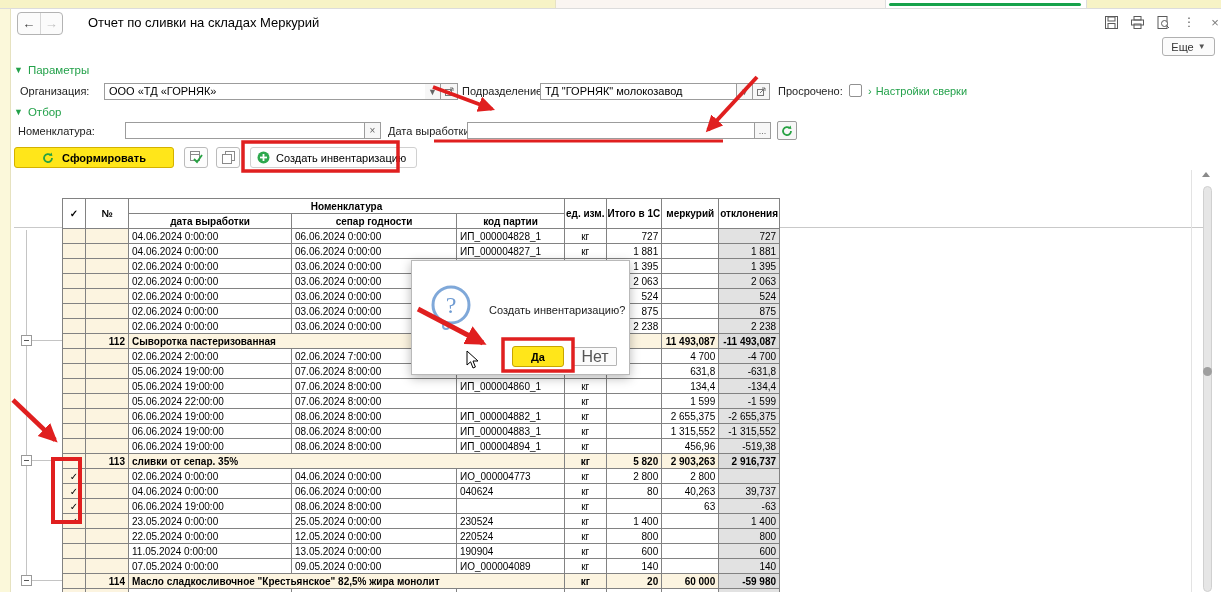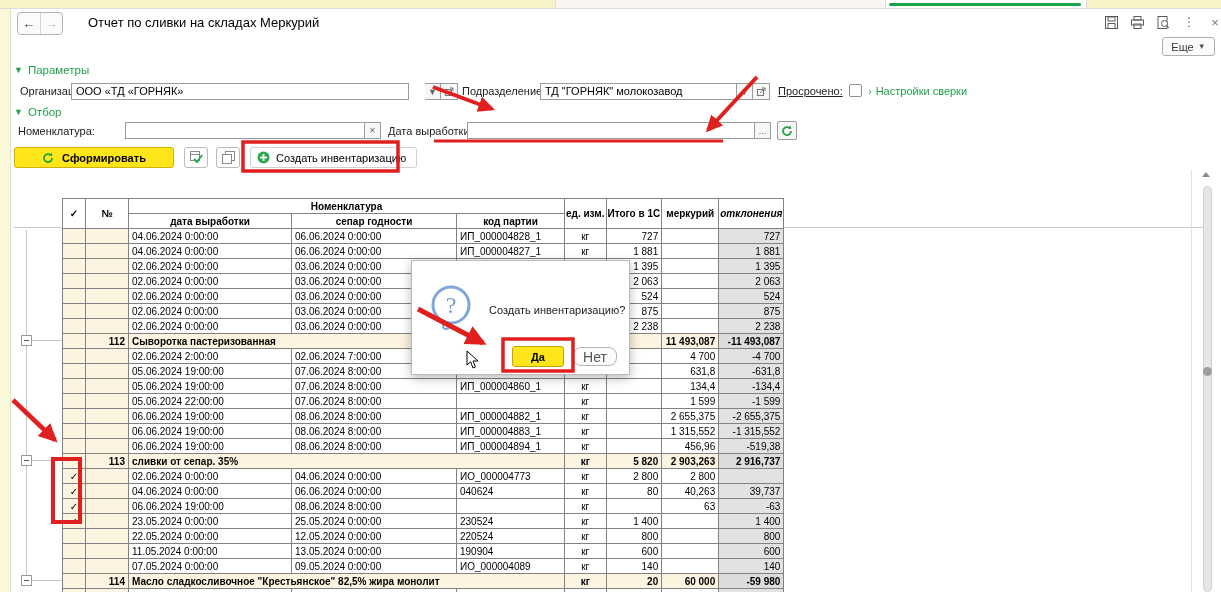--- a/index.html
+++ b/index.html
@@ -55,21 +55,21 @@
   .gutter-vline{left:26px;top:230px;width:1px;height:350px;background:#c4c4c4;}
   .gutter-hline{height:1px;background:#c4c4c4;}
   .treebox{width:11px;height:11px;border:1px solid #9a9a9a;background:#fff;box-sizing:border-box;
            display:flex;align-items:center;justify-content:center;}
   .treebox::after{content:"";width:5px;height:1px;background:#555;}
 
   table.grid{border-collapse:collapse;table-layout:fixed;font-size:10px;background:#fff;}
   table.grid th,table.grid td{border:1px solid #828282;height:14px;line-height:13px;padding:0 3px;
         overflow:hidden;white-space:nowrap;box-sizing:content-box;}
   table.grid th{font-weight:bold;text-align:center;background:#ffffff;padding:0 1px;}
-  th.h-dev{background:#c9c9c9;font-style:italic;}
+  th.h-dev{background:#c9c9c9;}
   th.h-unit{white-space:normal;line-height:11px;}
   td.c-cb{background:#fcf4e0;text-align:center;}
   td.c-num{background:#fcf4e0;text-align:right;}
   td.c-unit{text-align:center;}
   td.c-r{text-align:right;}
   td.c-dev{background:#e2e2e2;text-align:right;}
   tr.group td{background:#fcf4e0;font-weight:bold;}
   tr.group td.c-dev{background:#dcdcdc;}
 
   
@@ -78,22 +78,22 @@
   .sb-thumb{left:1203px;top:186px;width:9px;height:406px;background:#e6e6e6;border:1px solid #d0d0d0;border-radius:5px;box-sizing:border-box;}
   .sb-dot{left:1203px;top:367px;width:9px;height:9px;border-radius:50%;background:#9f9f9f;}
 
   
   .dialog{left:411px;top:260px;width:217px;height:113px;background:#fff;border:1px solid #b9b9b9;
           box-shadow:0 3px 10px rgba(0,0,0,.28);z-index:10;}
   .q-icon{left:16px;top:23px;width:46px;height:46px;}
   .dlg-text{left:77px;top:43px;font-size:11px;color:#222;}
   .btn-yes{left:100px;top:85px;width:52px;height:21px;background:#ffe61a;border:1px solid #c7a500;border-radius:3px;
            font-size:11px;font-weight:bold;display:flex;align-items:center;justify-content:center;box-sizing:border-box;}
-  .btn-no{left:161px;top:86px;width:44px;height:19px;background:#fbfbfb;border:1px solid #b5b5b5;border-radius:8px;
-          font-size:14px;color:#555;display:flex;align-items:center;justify-content:center;box-sizing:border-box;}
+  .btn-no{left:161px;top:86px;width:44px;height:19px;background:#fbfbfb;border:1px solid #b5b5b5;border-radius:1px;
+          font-size:16px;color:#555;display:flex;align-items:center;justify-content:center;box-sizing:border-box;}
 
   .overlay{left:0;top:0;width:1221px;height:592px;pointer-events:none;z-index:20;}
   .cursor{left:466px;top:350px;z-index:30;pointer-events:none;}
 </style>
 </head>
 <body>
 
 <div class="abs tabstrip"></div>
 <div class="abs tabseg1"></div>
 <div class="abs tabseg2"></div>
@@ -142,21 +142,21 @@
 <div class="abs more-btn">
   <span>Еще</span>
     <span class="car">▼</span>
 </div>
 
 <div class="abs sect s-params">
   <span class="chev">▼</span>
   <span>Параметры</span>
 </div>
 <div class="abs flabel" style="left:20px;top:85px;">Организация:</div>
-<div class="abs input" style="left:71px;top:83px;width:338px;">ООО «ТД «ГОРНЯК»</div>
+<div class="abs input" style="left:104px;top:83px;width:338px;">ООО «ТД «ГОРНЯК»</div>
 <div class="abs sqbtn" style="left:425px;top:83px;width:16px;">
     <span>▼</span>
   </div>
 <div class="abs sqbtn" style="left:441px;top:83px;width:17px;">
   <svg width="9" height="9" viewBox="0 0 9 9">
       <rect x="0.5" y="2.5" width="6" height="6" fill="none" stroke="#777"></rect>
       <line x1="3" y1="6" x2="8" y2="1" stroke="#777"></line>
       <polyline points="5,1 8,1 8,4" fill="none" stroke="#777"></polyline>
     </svg>
 </div>
@@ -165,21 +165,21 @@
 <div class="abs sqbtn" style="left:737px;top:83px;width:16px;">
     <span>▼</span>
   </div>
 <div class="abs sqbtn" style="left:753px;top:83px;width:17px;">
   <svg width="9" height="9" viewBox="0 0 9 9">
       <rect x="0.5" y="2.5" width="6" height="6" fill="none" stroke="#777"></rect>
       <line x1="3" y1="6" x2="8" y2="1" stroke="#777"></line>
       <polyline points="5,1 8,1 8,4" fill="none" stroke="#777"></polyline>
     </svg>
 </div>
-<div class="abs flabel" style="left:778px;top:85px;text-decoration:underline;">Просрочено:</div>
+<div class="abs flabel" style="left:778px;top:85px;">Просрочено:</div>
 <div class="abs checkbox" style="left:849px;top:84px;"></div>
 <div class="abs link" style="left:868px;top:85px;">
   <span>›</span>
   <span>Настройки сверки</span>
 </div>
 
 <div class="abs sect s-filter">
   <span class="chev">▼</span>
   <span>Отбор</span>
 </div>

